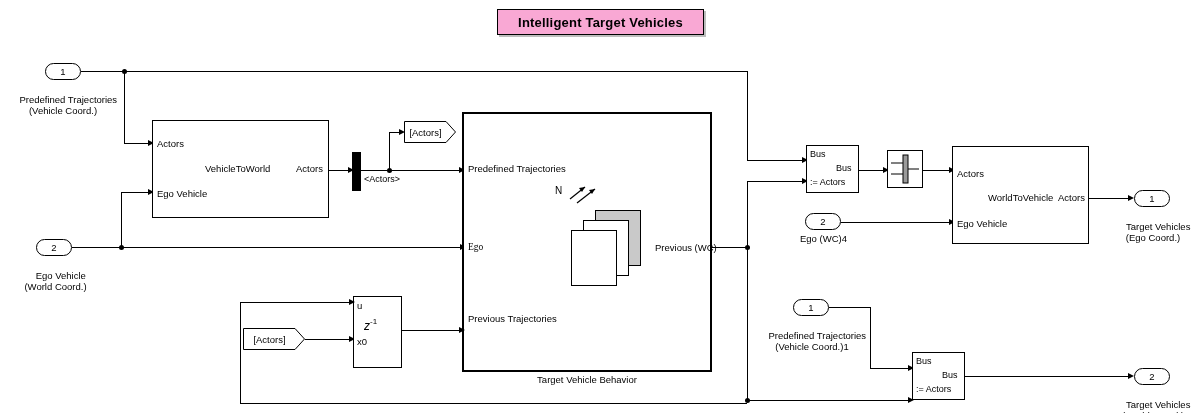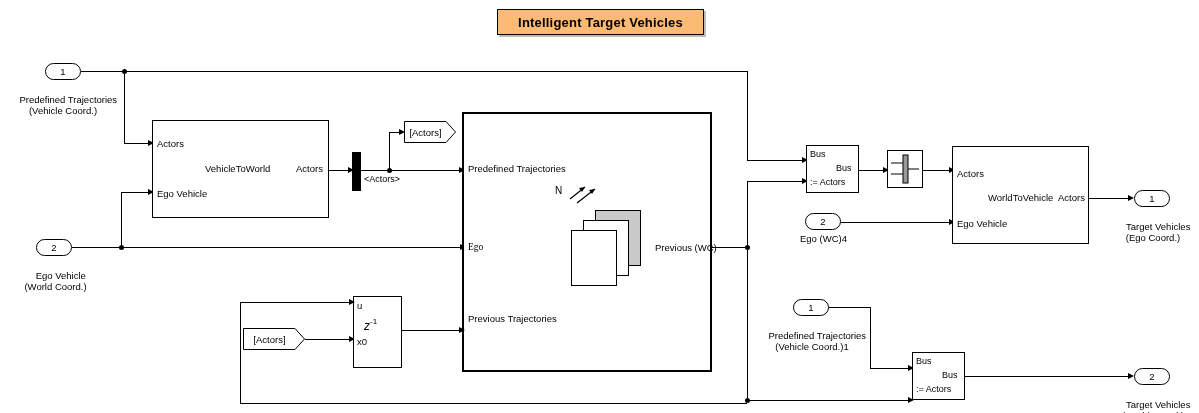--- a/index.html
+++ b/index.html
@@ -17,21 +17,21 @@
     overflow: hidden;
   }
   .title-box {
     position: absolute;
     left: 497px;
     top: 9px;
     width: 205px;
     height: 24px;
     border: 1px solid #000;
     box-shadow: 2px 2px 0 #bdbdbd;
-    background: #fdba74;
+    background: #f9a8d4;
     display: flex;
     align-items: center;
     justify-content: center;
     font-size: 13px;
     font-weight: bold;
     letter-spacing: 0.2px;
   }
   
   .block {
     position: absolute;
@@ -202,20 +202,21 @@
       <polygon points="0.5,0.5 42,0.5 51.5,11 42,21.5 0.5,21.5" fill="#fff" stroke="#000" stroke-width="1"></polygon>
     </svg>
     <div class="tagtext">[Actors]</div>
   </div>
 
   <div class="block thick" style="left:462px; top:112px; width:250px; height:260px;"></div>
   <div class="port-text" style="left:468px; top:163px;">Predefined Trajectories</div>
   <div class="port-text" style="left:468px; top:242px;font-family:Liberation Serif, serif;">Ego</div>
   <div class="port-text" style="left:468px; top:313px;">Previous Trajectories</div>
   <div class="port-text" style="left:655px; top:242px;">Previous (WC)</div>
+  <div class="caption" style="left:462px; top:374px; width:250px;">Target Vehicle Behavior</div>
 
   <div class="pages" style="left:555px; top:185px; width:110px; height:100px;">
     <div class="page-rect shaded" style="left:40px; top:25px; width:44px; height:54px;"></div>
     <div class="page-rect" style="left:28px; top:35px; width:44px; height:54px;"></div>
     <div class="page-rect" style="left:16px; top:45px; width:44px; height:54px;"></div>
     <div style="position:absolute; left:0px; top:0px; font-size:10px;">N</div>
     <svg style="position:absolute; left:12px; top:-6px;" width="50" height="30" viewBox="0 0 50 30">
       <line x1="3" y1="20" x2="18" y2="8" stroke="#000" stroke-width="1.2"></line>
       <polygon points="18,8 12,9 15,13" fill="#000"></polygon>
       <line x1="10" y1="24" x2="28" y2="10" stroke="#000" stroke-width="1.2"></line>

